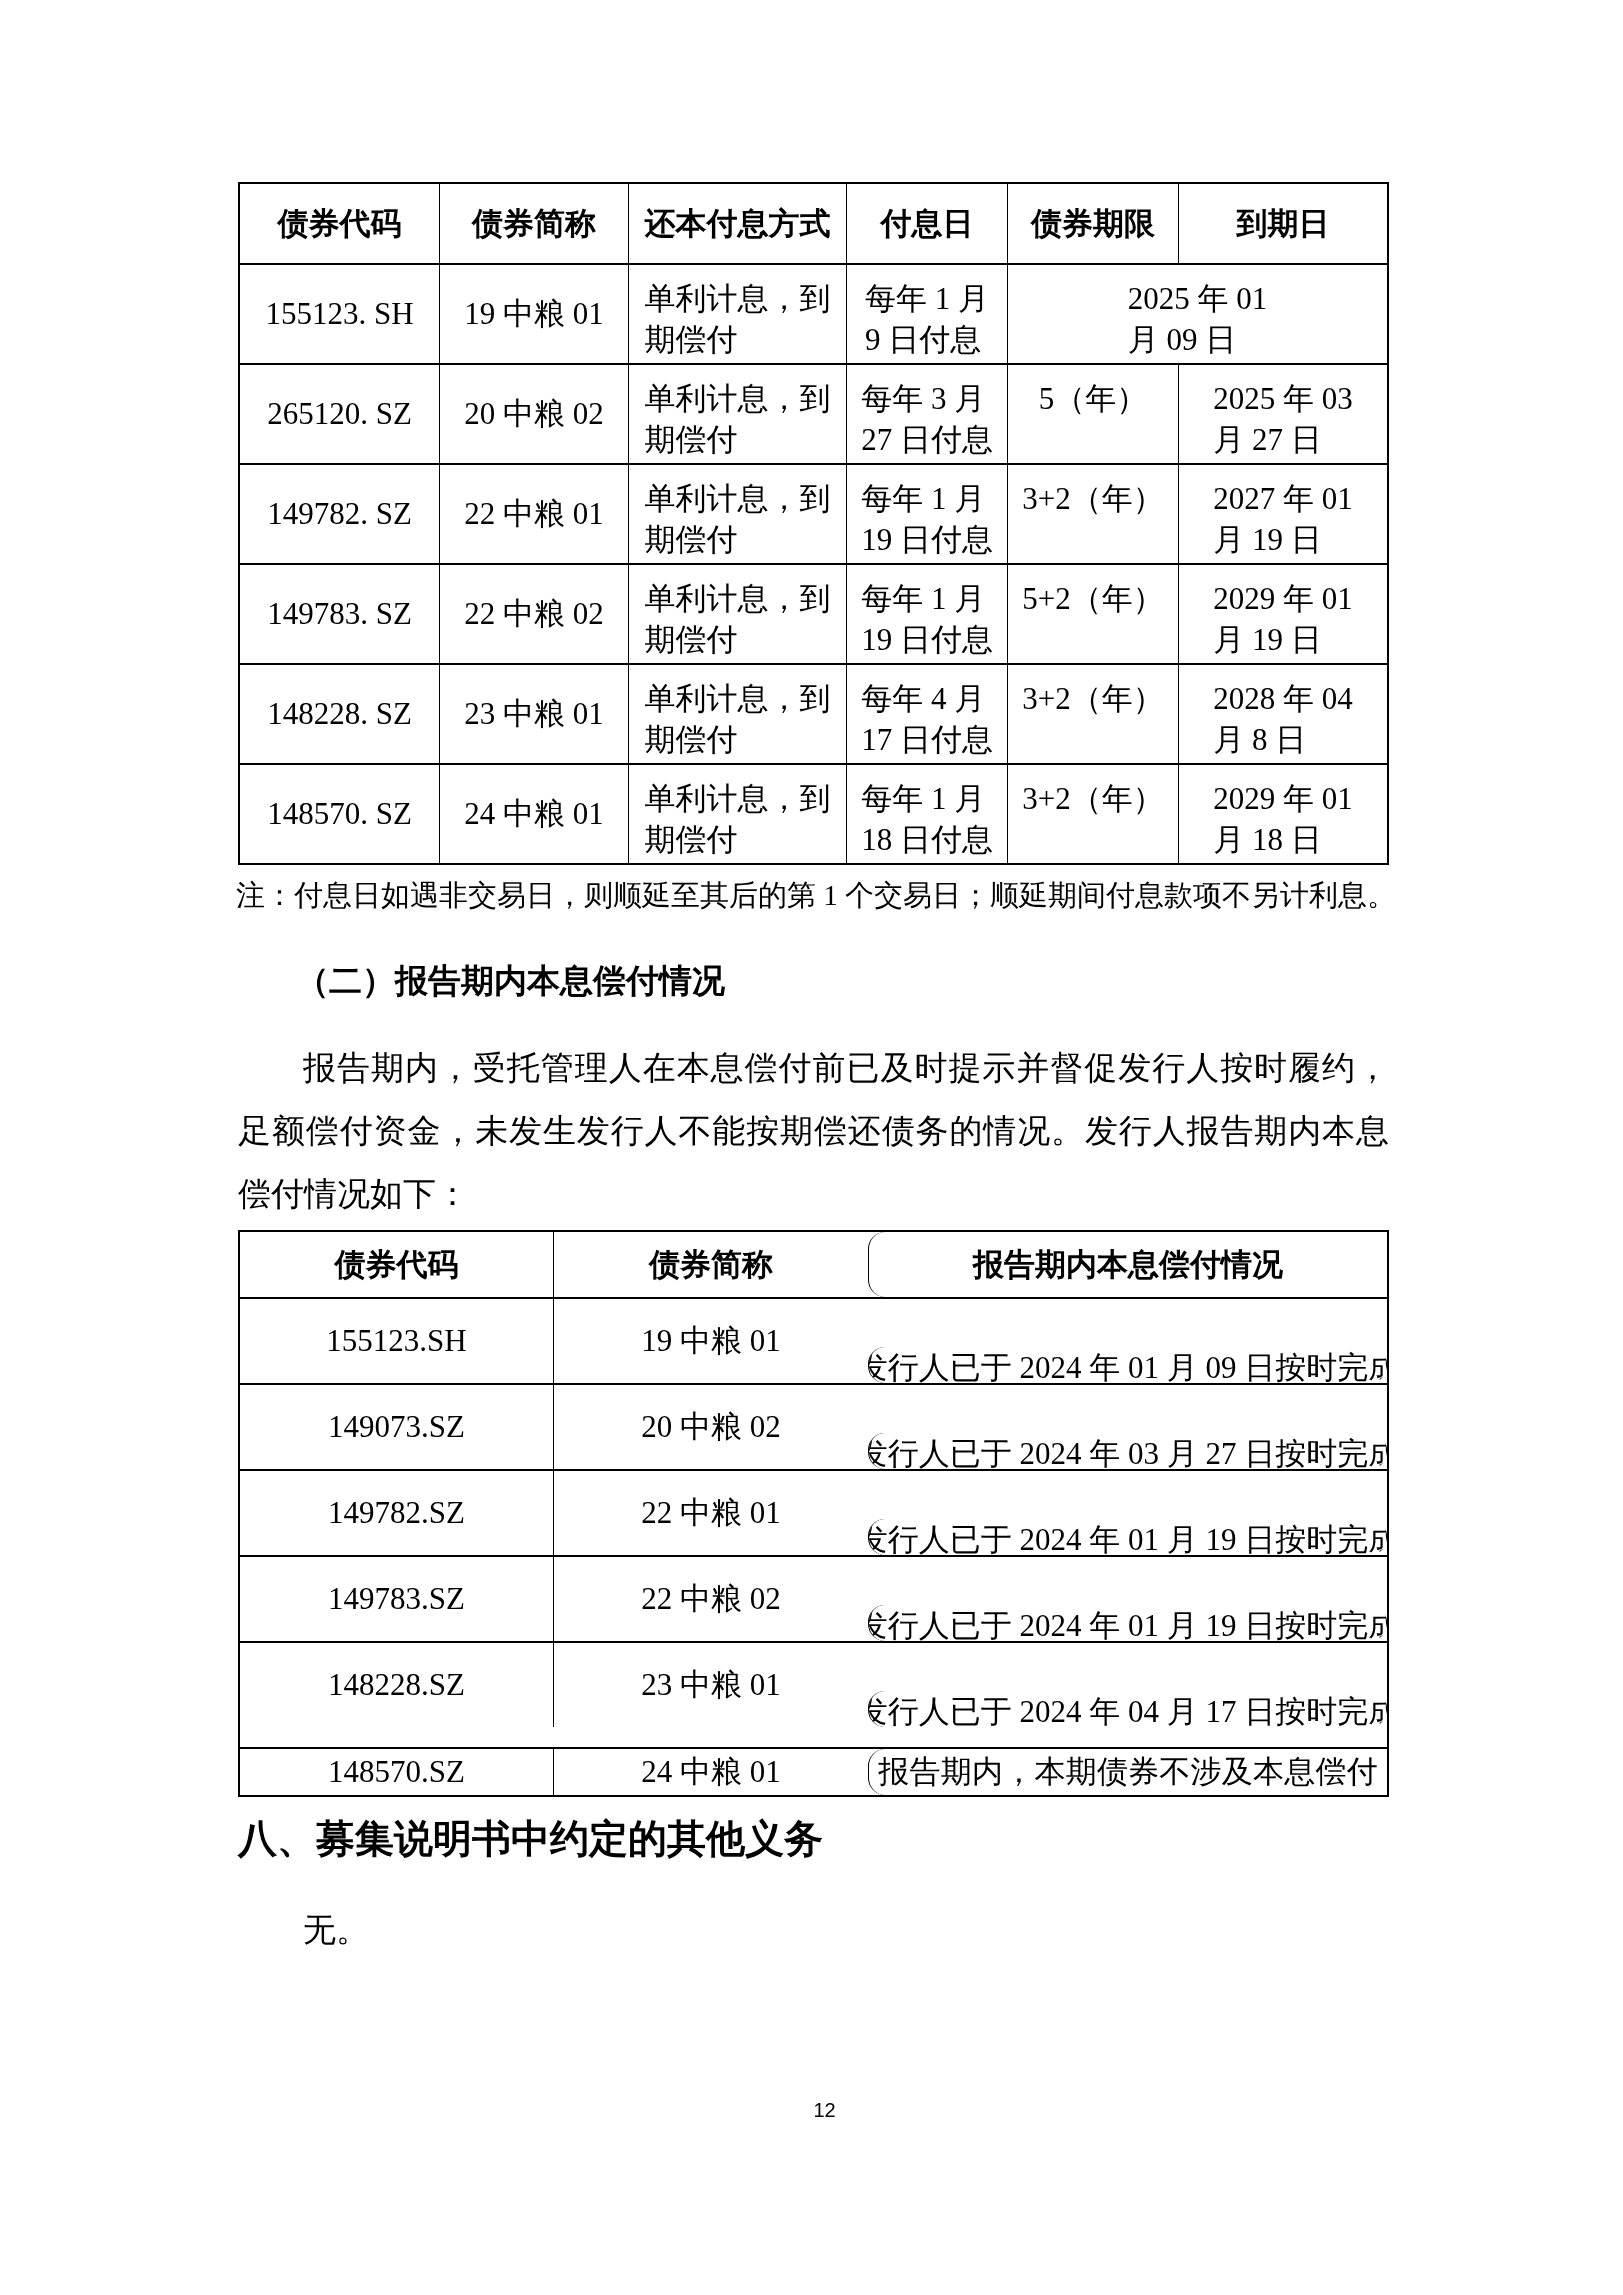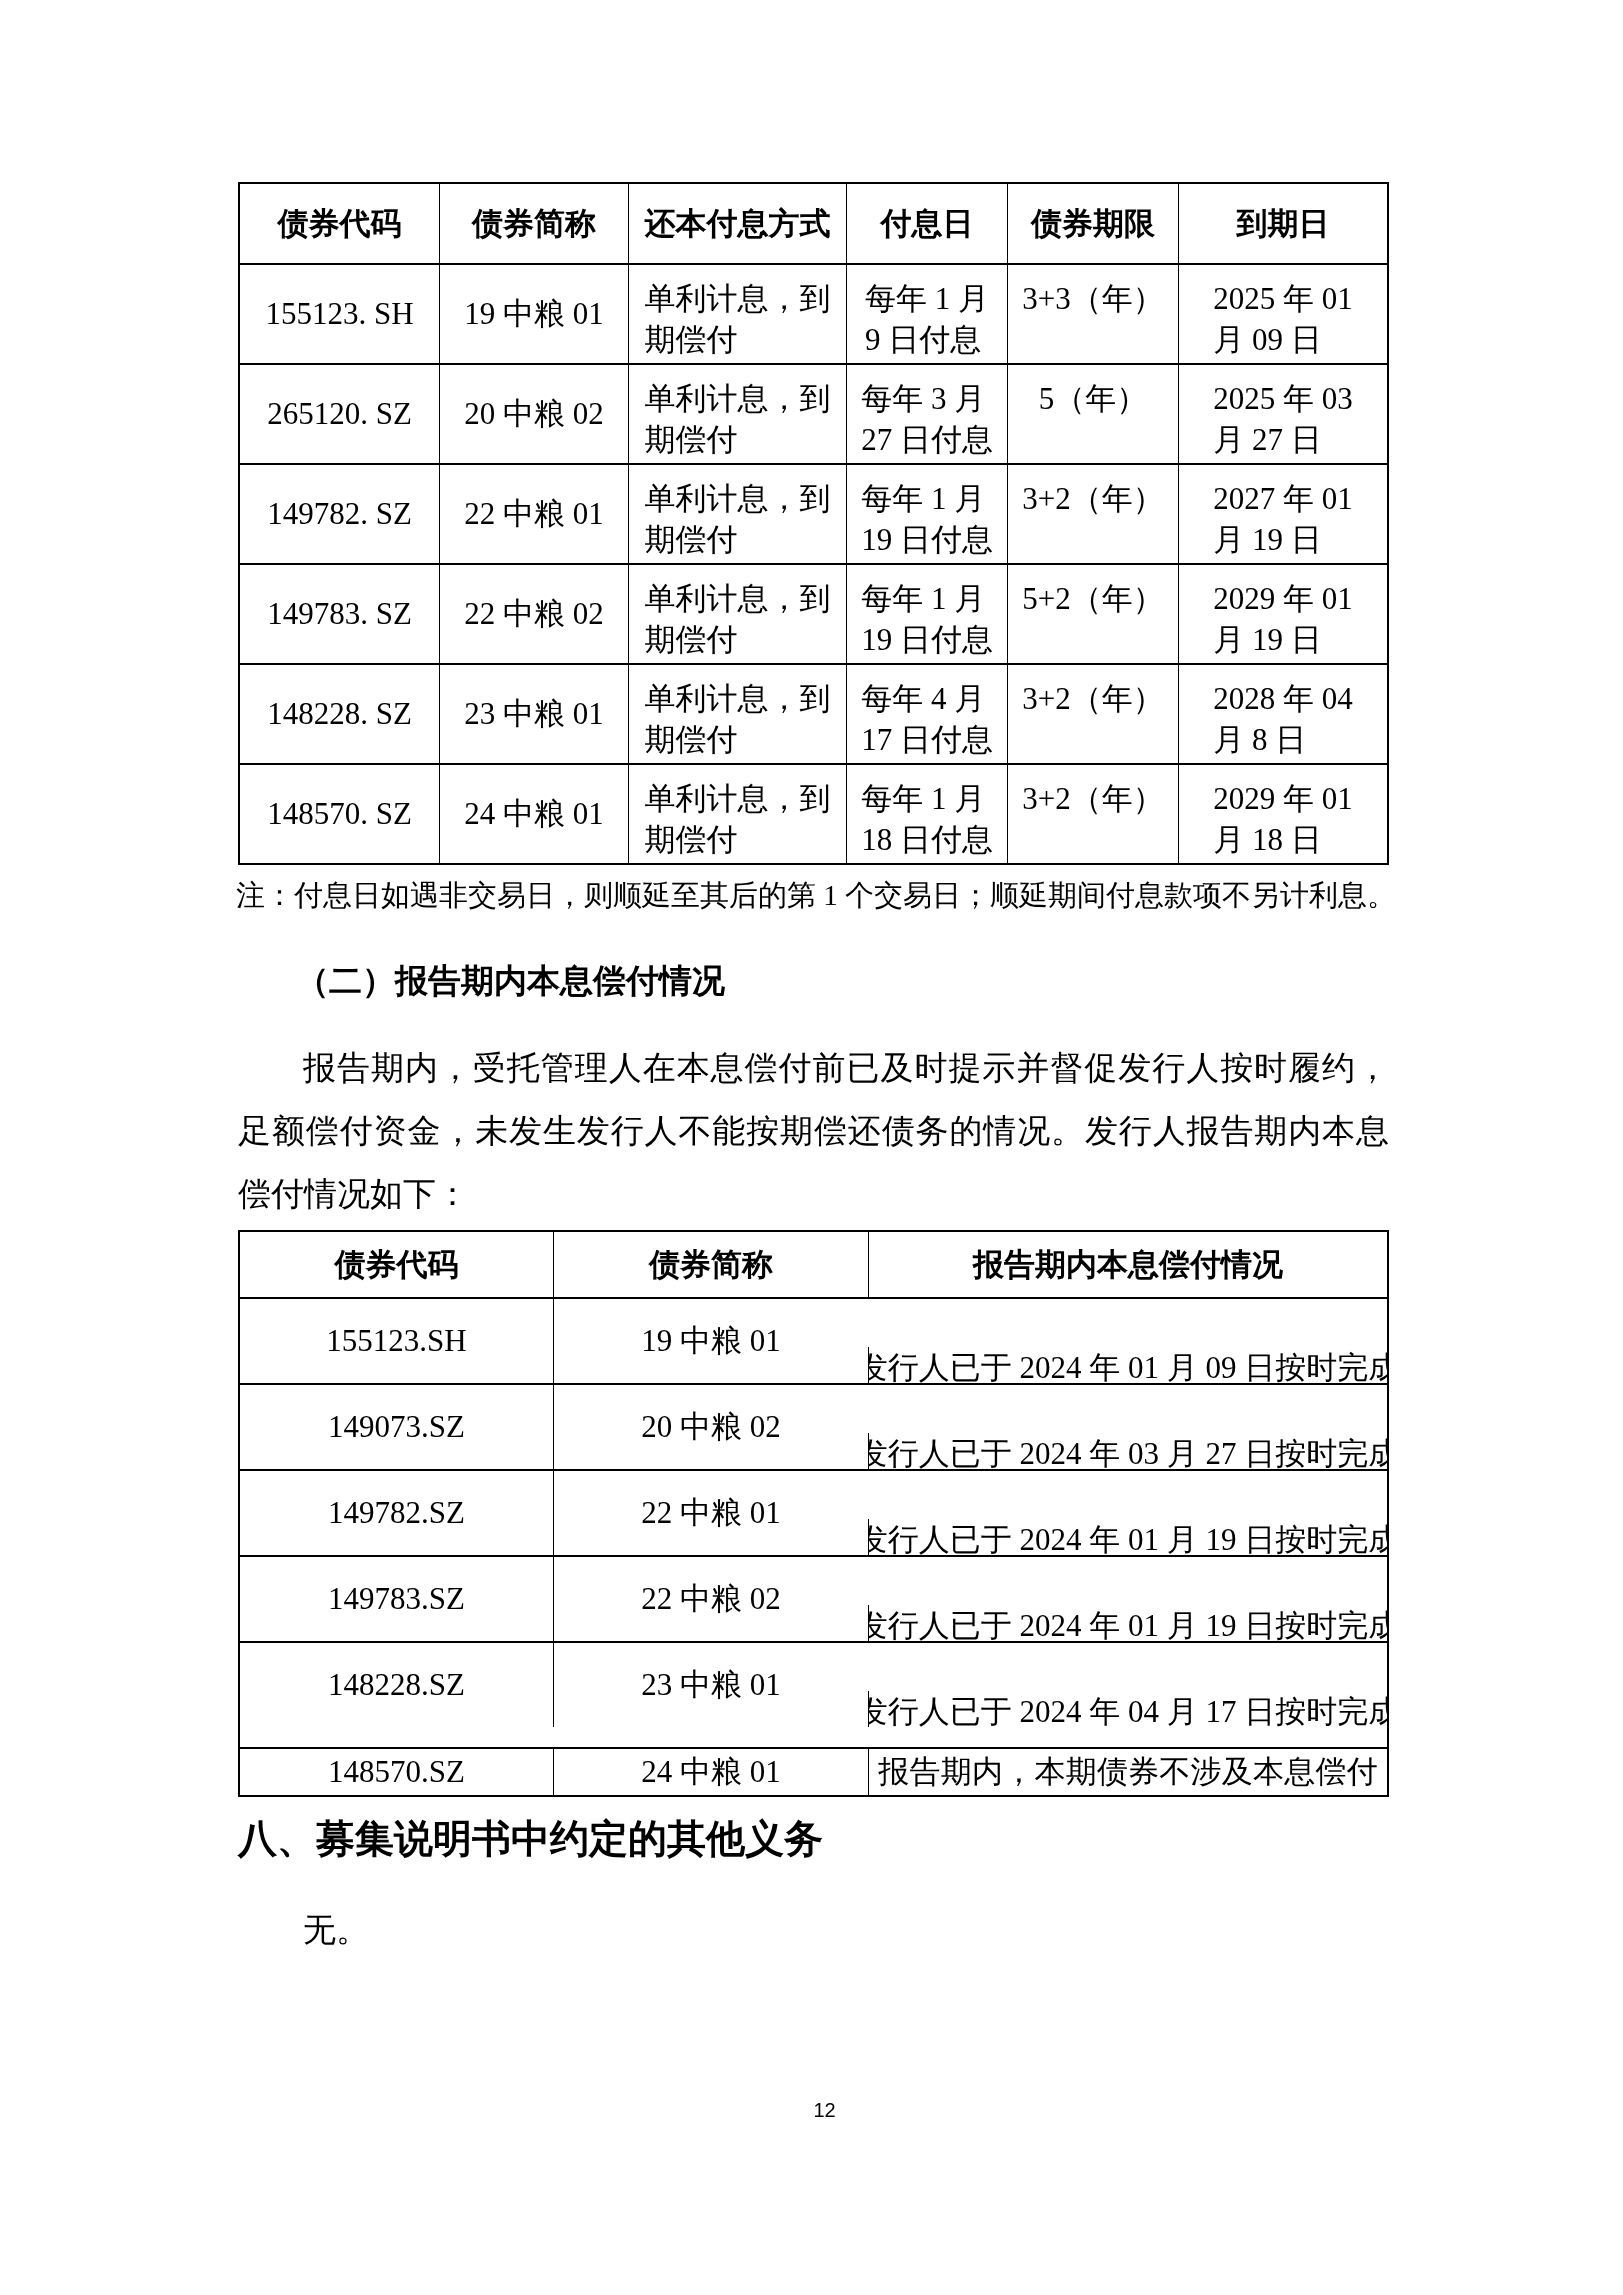--- a/index.html
+++ b/index.html
@@ -30,21 +30,21 @@
     box-sizing:border-box; border-left:1.3px solid #000;
     font-size:31px; overflow:hidden;
   }
   .cell:first-child { border-left:none; }
   .hcell { font-weight:bold; display:flex; align-items:center; justify-content:center; }
   
   .t1c1 { flex:0 0 199px; } .t1c2 { flex:0 0 189px; }
   .t1c3 { flex:0 0 218px; } .t1c4 { flex:0 0 161px; }
   .t1c5 { flex:0 0 171px; } .t1c6 { flex:1 1 auto; }
   
-  .t2c1 { flex:0 0 313px; } .t2c2 { flex:0 0 315px; } .t2c3 { flex:1 1 auto; }
+  .t2c1 { flex:0 0 313px; } .t2c2 { flex:0 0 315px; } .t2c3 { flex:1 1 auto;border-radius:17px; }
   .mid { display:flex; align-items:center; justify-content:center; }
   .topc { padding-top:13px; text-align:center; }
   .topc .blk { display:inline-block; text-align:left; max-width:100%; }
   .line { line-height:41px; white-space:nowrap; }
   .stat { display:flex; flex-direction:row; justify-content:center; padding:0 9.2px;margin-top:48px; }
   .sline1 { line-height:42px; text-align:justify; text-align-last:justify; white-space:nowrap; }
   .sline2 { line-height:42px; text-align:center; }
   .ssingle { line-height:42px; text-align:justify; text-align-last:justify; white-space:nowrap; padding:0 9.2px; }
   .stat-single { display:flex; flex-direction:column; justify-content:center; }
   
@@ -88,21 +88,20 @@
       <div class="cell hcell t1c4">付息日</div>
       <div class="cell hcell t1c5">债券期限</div>
       <div class="cell hcell t1c6">到期日</div>
     </div>
 
     <div class="trow body">
       <div class="cell t1c1 mid">155123. SH</div>
       <div class="cell t1c2 mid">19 中粮 01</div>
       <div class="cell t1c3 topc"><span class="blk"><span class="line" style="display:block">单利计息，到</span><span class="line" style="display:block">期偿付</span></span></div>
       <div class="cell t1c4 topc"><span class="blk"><span class="line" style="display:block">每年 1 月</span><span class="line" style="display:block">9 日付息</span></span></div>
-      <div class="cell t1c5 topc"><span class="blk"><span class="line" style="display:block">3+3（年）</span></span></div>
       <div class="cell t1c6 topc"><span class="blk"><span class="line" style="display:block">2025 年 01</span><span class="line" style="display:block">月 09 日</span></span></div>
     </div>
 
     <div class="trow body">
       <div class="cell t1c1 mid">265120. SZ</div>
       <div class="cell t1c2 mid">20 中粮 02</div>
       <div class="cell t1c3 topc"><span class="blk"><span class="line" style="display:block">单利计息，到</span><span class="line" style="display:block">期偿付</span></span></div>
       <div class="cell t1c4 topc"><span class="blk"><span class="line" style="display:block">每年 3 月</span><span class="line" style="display:block">27 日付息</span></span></div>
       <div class="cell t1c5 topc"><span class="blk"><span class="line" style="display:block">5（年）</span></span></div>
       <div class="cell t1c6 topc"><span class="blk"><span class="line" style="display:block">2025 年 03</span><span class="line" style="display:block">月 27 日</span></span></div>

